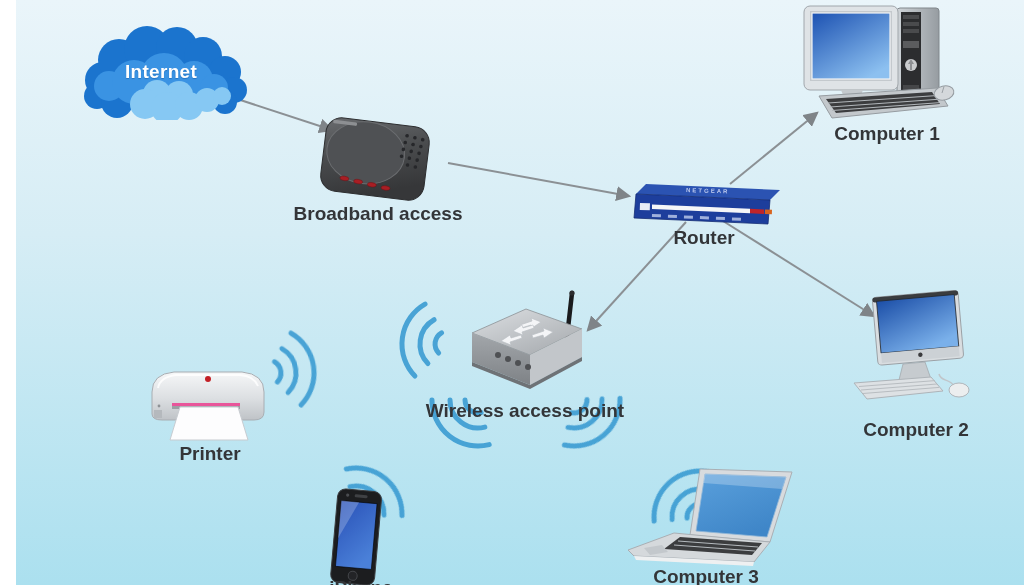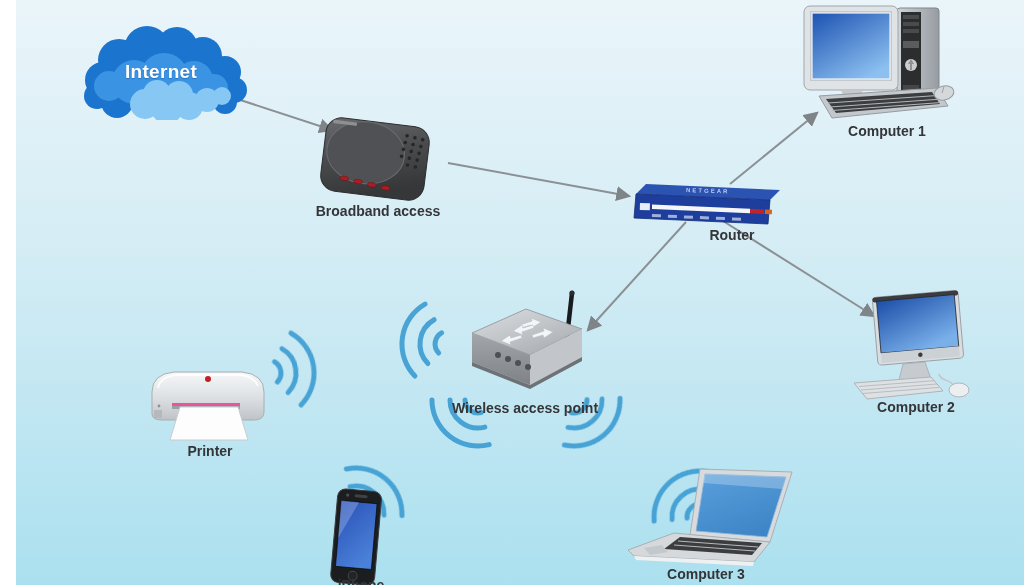--- a/index.html
+++ b/index.html
@@ -5,21 +5,21 @@
   html,body{margin:0;padding:0;}
   #canvas{
     position:relative;width:1024px;height:585px;overflow:hidden;
     background:linear-gradient(180deg,#eaf5fa 0%,#d6edf5 40%,#abe0ef 100%);
     font-family:"Liberation Sans",sans-serif;
     margin-left:16px;
   }
   .device{position:absolute;}
   .node-label{
     position:absolute;transform:translateX(-50%);
-    font-weight:bold;font-size:14px;color:#333538;white-space:nowrap;
+    font-weight:bold;font-size:19px;color:#333538;white-space:nowrap;
     font-family:"Liberation Sans",sans-serif;
   }
   .internet-label{
     color:#ffffff;font-size:19px;letter-spacing:.3px;
     text-shadow:0 1px 1px rgba(0,60,130,.35);
   }
   svg{display:block;}
   #connections{position:absolute;left:0;top:0;pointer-events:none;}
 </style>
 </head>
@@ -160,21 +160,21 @@
       <g fill="#9fb0dc">
         <rect x="24" y="38" width="9" height="3" transform="rotate(2 24 38)"></rect>
         <rect x="40" y="38.7" width="9" height="3" transform="rotate(2 40 38.7)"></rect>
         <rect x="56" y="39.4" width="9" height="3" transform="rotate(2 56 39.4)"></rect>
         <rect x="72" y="40.1" width="9" height="3" transform="rotate(2 72 40.1)"></rect>
         <rect x="88" y="40.8" width="9" height="3" transform="rotate(2 88 40.8)"></rect>
         <rect x="104" y="41.5" width="9" height="3" transform="rotate(2 104 41.5)"></rect>
       </g>
     </svg>
   </div>
-  <div class="node-label" style="left:716px;top:227px;">Router</div>
+  <div class="node-label" style="left:688px;top:227px;">Router</div>
 
   <div class="device" style="left:785px;top:3px;">
     <svg width="160" height="120" viewBox="0 0 160 120">
       <defs>
         <linearGradient id="scr1" x1="0" y1="0" x2="0.7" y2="1">
           <stop offset="0" stop-color="#1d52b2"></stop>
             <stop offset="1" stop-color="#8cc0f0"></stop>
         </linearGradient>
         <linearGradient id="twr" x1="0" y1="0" x2="1" y2="0">
           <stop offset="0" stop-color="#cfd4d8"></stop>
@@ -229,21 +229,21 @@
 
       <polygon points="3,95 80,89 92,103 16,111" fill="#dde1e4" stroke="#aeb4b9" stroke-width="1"></polygon>
       <line x1="8" y1="98.5" x2="84" y2="92.6" stroke="#b8bdc1" stroke-width="1"></line>
       <line x1="10" y1="102" x2="86" y2="96" stroke="#b8bdc1" stroke-width="1"></line>
       <line x1="12" y1="105.5" x2="88" y2="99.4" stroke="#b8bdc1" stroke-width="1"></line>
 
       <path d="M103,98 C98,90 90,94 88,86" fill="none" stroke="#c0c5c9" stroke-width="1.5"></path>
       <ellipse cx="108" cy="102" rx="10" ry="7" fill="#eceeef" stroke="#b0b5ba" stroke-width="1"></ellipse>
     </svg>
   </div>
-  <div class="node-label" style="left:900px;top:399px;">Computer 2</div>
+  <div class="node-label" style="left:900px;top:419px;">Computer 2</div>
 
   <div class="device" style="left:448px;top:285px;">
     <svg width="125" height="105" viewBox="0 0 125 105">
       <defs>
         <linearGradient id="waptop" x1="0" y1="0" x2="0.8" y2="1">
           <stop offset="0" stop-color="#dcdfe2"></stop>
             <stop offset="1" stop-color="#a8acb0"></stop>
         </linearGradient>
         <linearGradient id="wapleft" x1="0" y1="0" x2="0" y2="1">
           <stop offset="0" stop-color="#a3a7ab"></stop>

